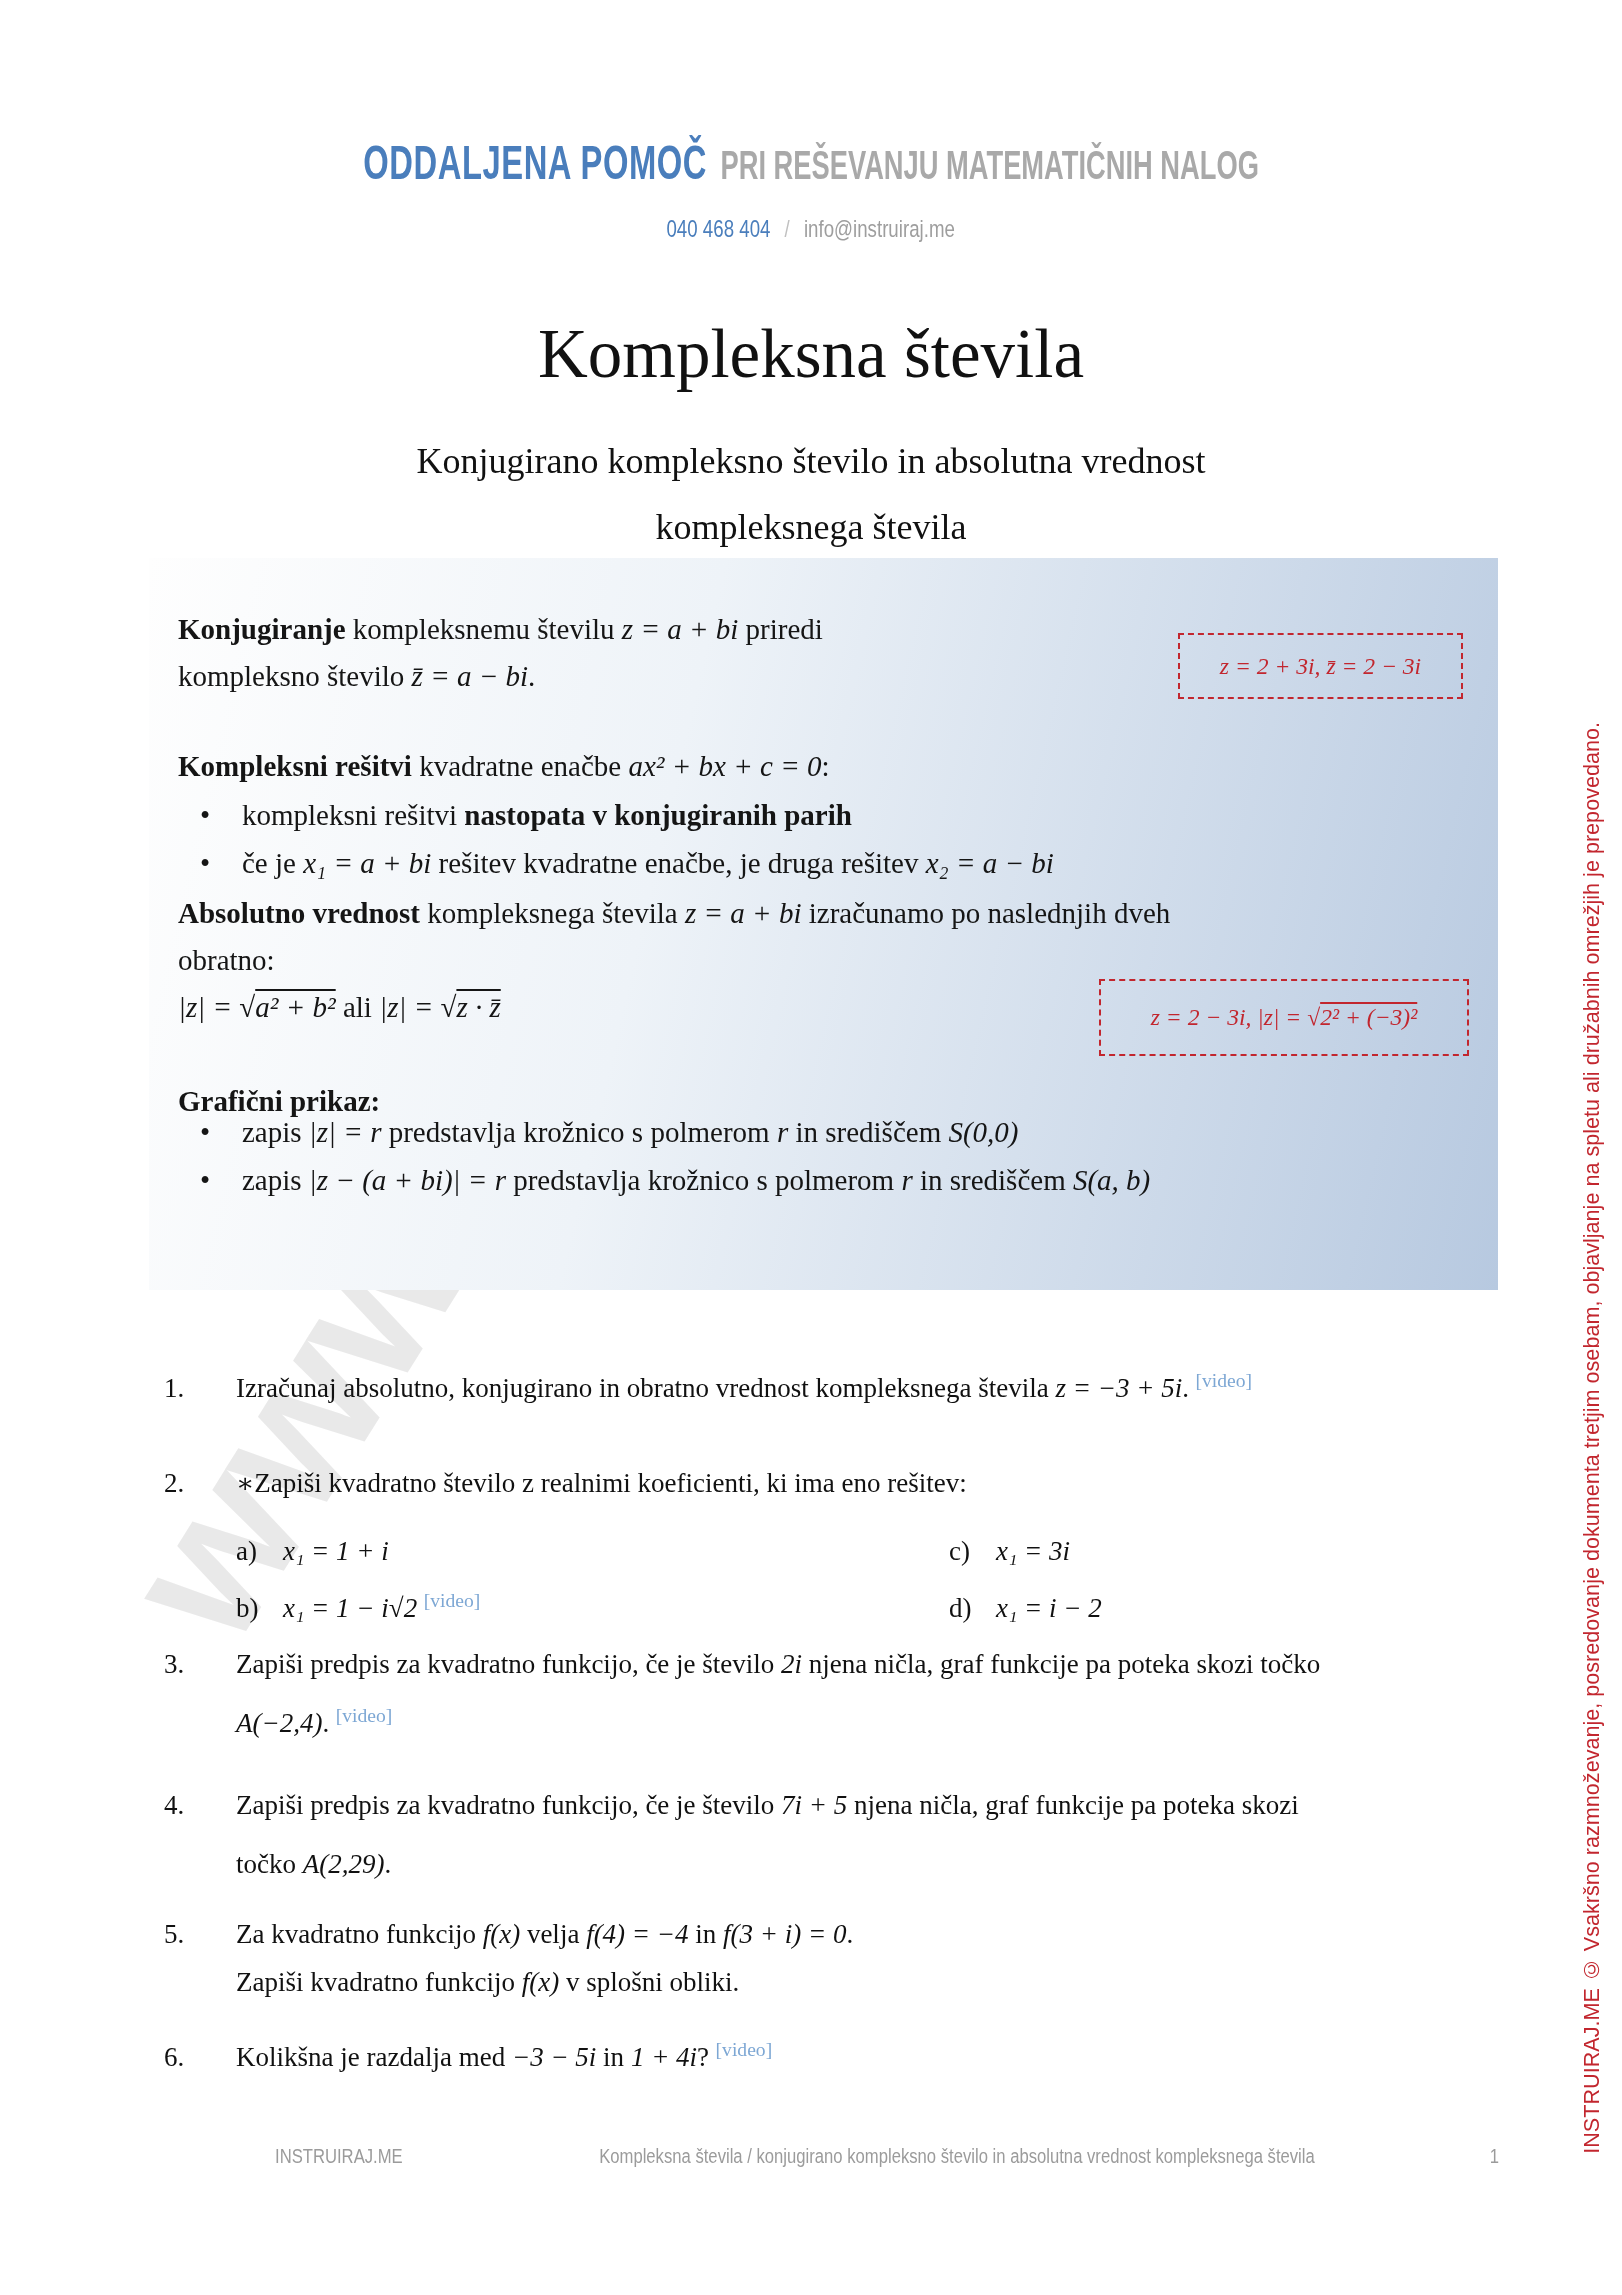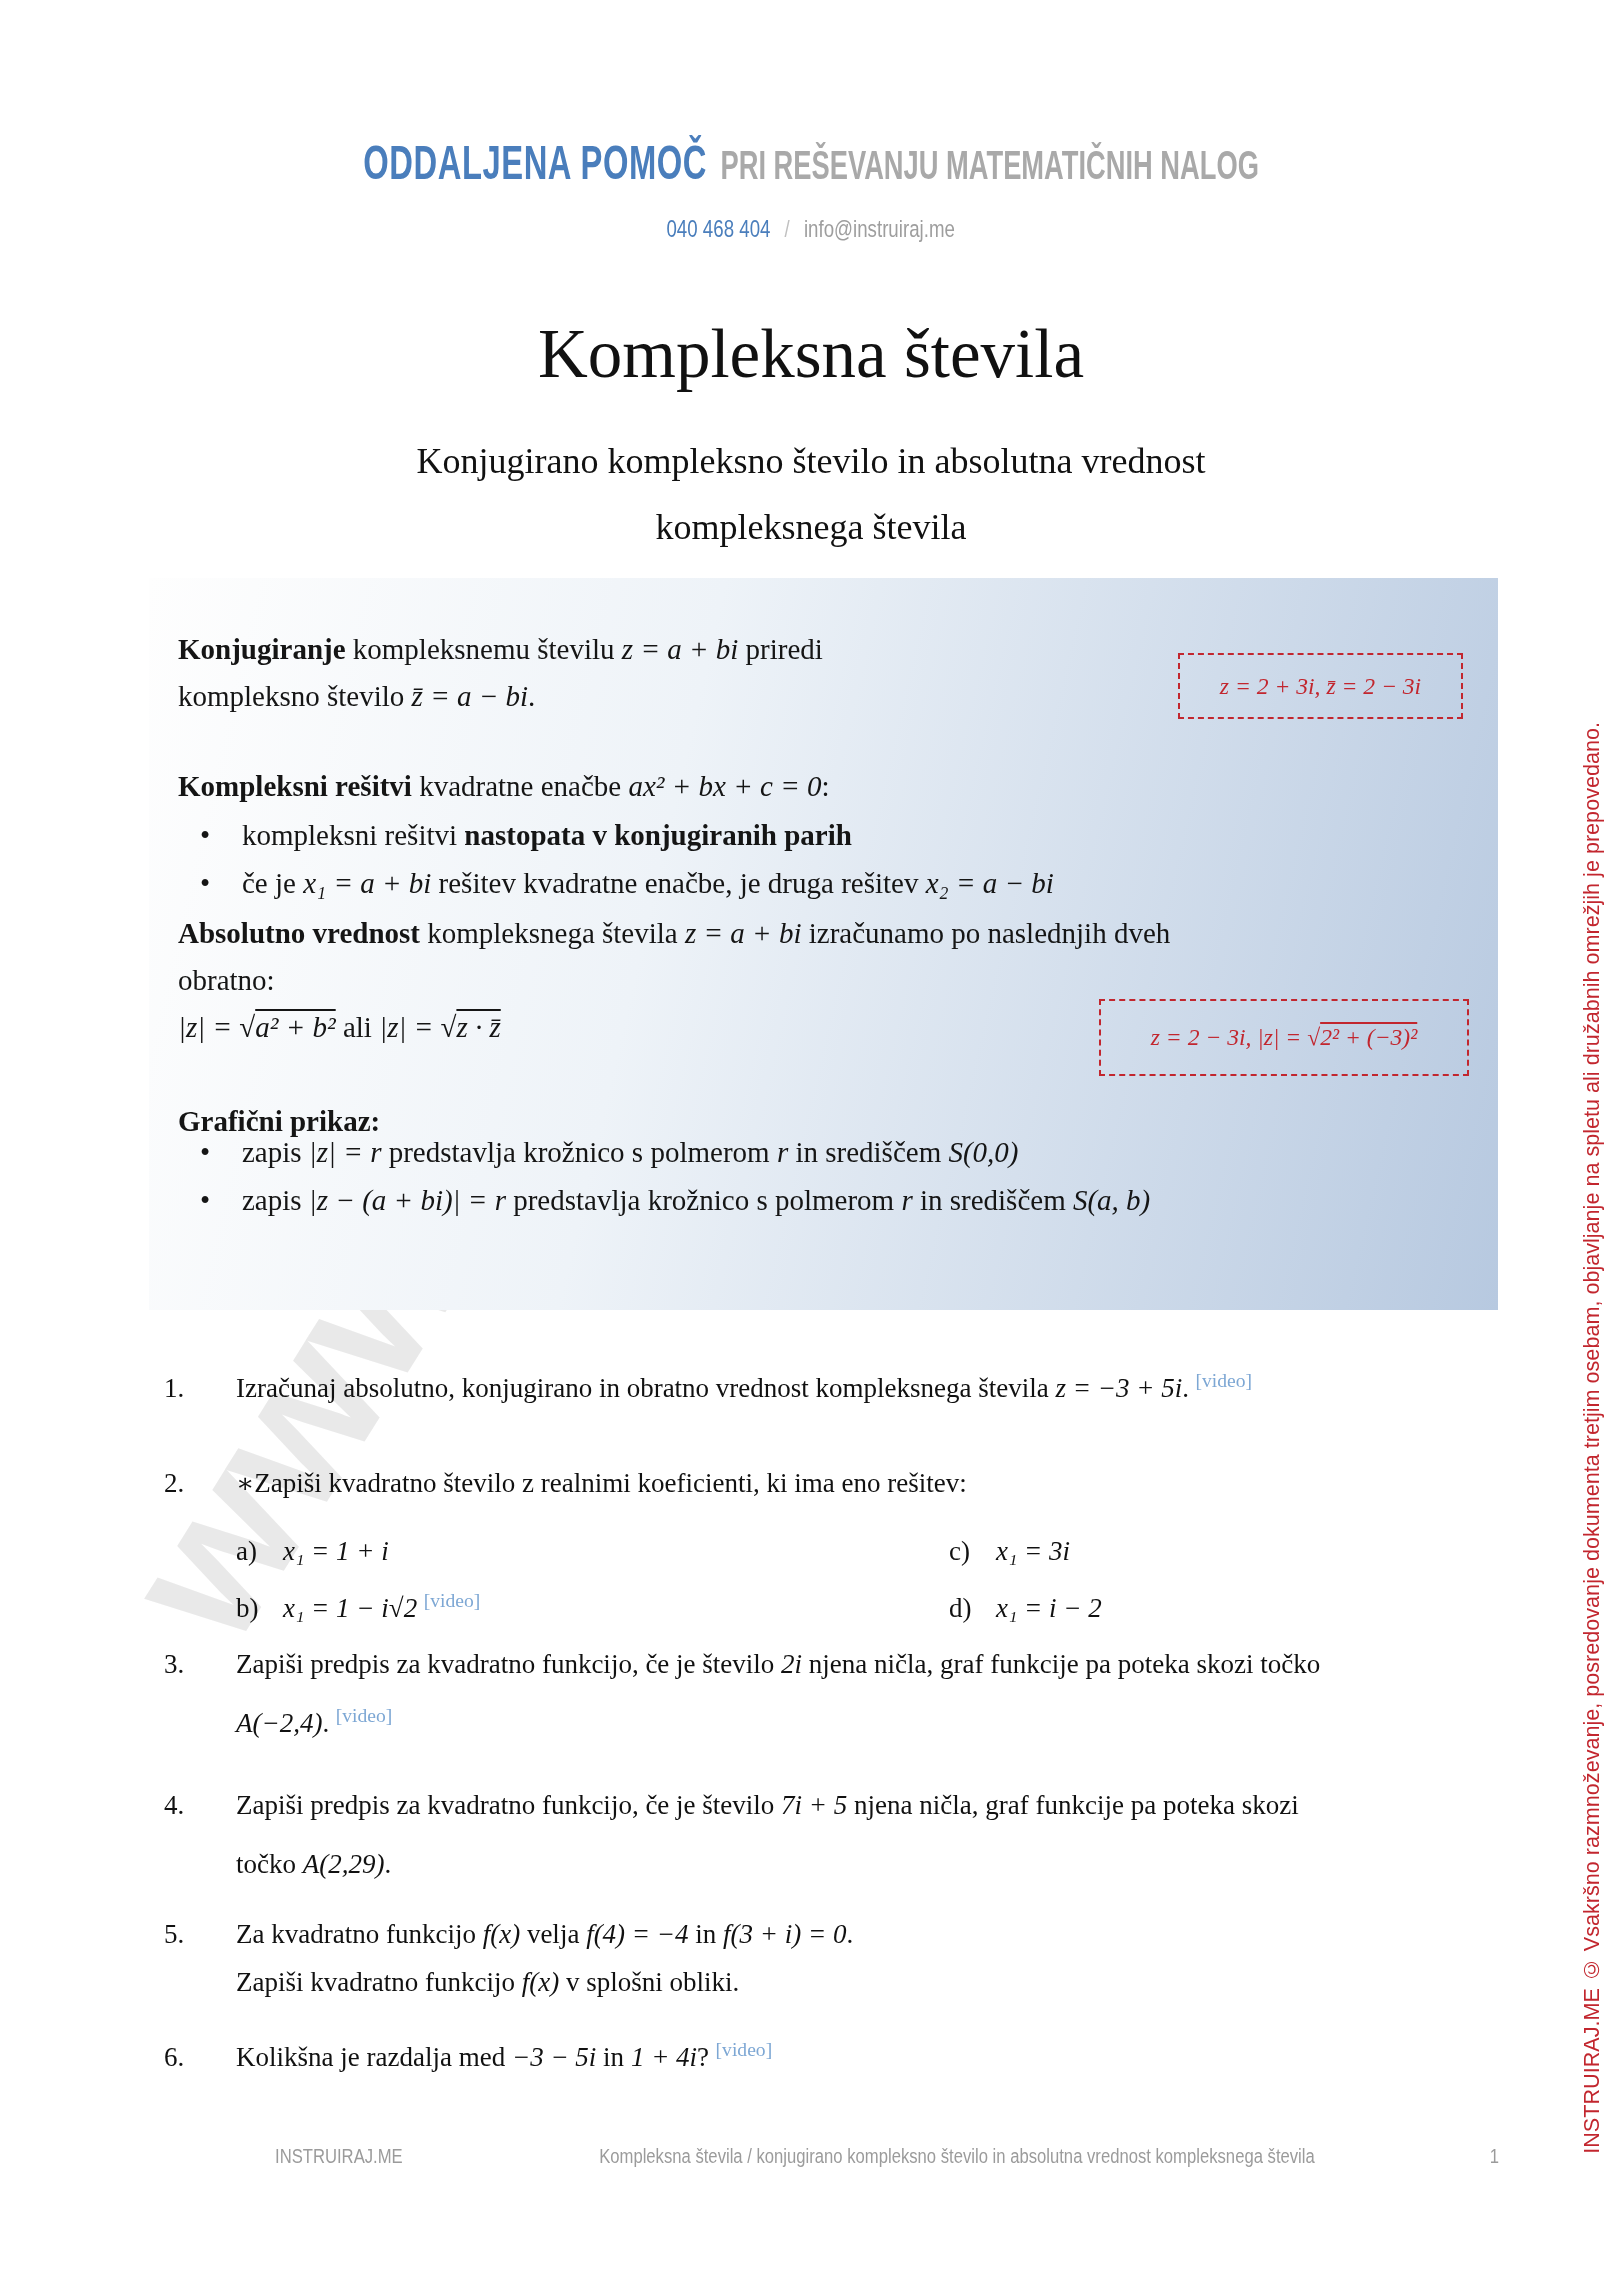--- a/index.html
+++ b/index.html
@@ -22,21 +22,20 @@
 
   
   .title    { position:absolute; top:315px; left:0; width:100%; text-align:center; font-size:69px; color:#111; z-index:3; }
   .subtitle { position:absolute; top:429px; left:0; width:100%; text-align:center; font-size:36px; line-height:1.82; color:#111; z-index:3; }
 
   
   .panel {
     position:absolute; left:149px; top:558px; width:1349px; height:732px; z-index:2;
     background:linear-gradient(103deg, #fefefe 0%, #eef3f8 38%, #b7c9e0 100%);
     font-size:29px;
-    margin-top:20px;
   }
   .pl  { position:absolute; left:29px; white-space:nowrap; }
   .bul { position:absolute; left:51px; white-space:nowrap; }
   .dot { display:inline-block; width:42px; }
   .b   { font-weight:bold; }
   .m   { font-style:italic; font-family:"Liberation Serif","DejaVu Serif",serif; }
   .rad { text-decoration:overline; }
   .rbox {
     position:absolute; border:2.6px dashed #c2262e; color:#c2262e; font-style:italic;
     font-size:23.6px; display:flex; align-items:center; justify-content:center; white-space:nowrap;

